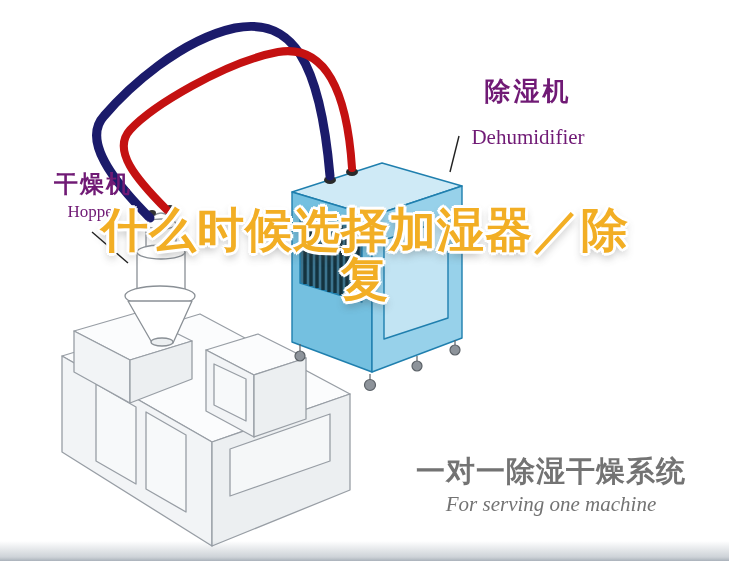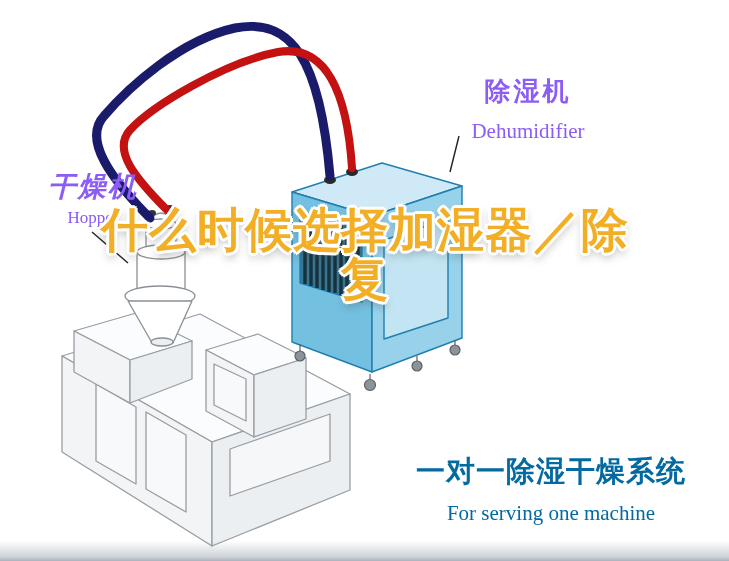--- a/index.html
+++ b/index.html
@@ -3,43 +3,43 @@
 <meta charset="utf-8">
 <style>
   * { margin:0; padding:0; box-sizing:border-box; }
   html, body { width:729px; height:561px; background:#ffffff; overflow:hidden; }
   .stage {
     position:relative; width:729px; height:561px; background:#ffffff;
     font-family:"Liberation Sans", sans-serif; overflow:hidden;
   }
   .stage > svg { position:absolute; left:0; top:0; z-index:1; }
 
-  .callout { position:absolute; z-index:2; text-align:center; color:#8b5cf6; }
+  .callout { position:absolute; z-index:2; text-align:center; color:#701a75; }
   .callout .cn { font-weight:700; font-family:"Liberation Sans", sans-serif; }
   .callout .en { font-family:"Liberation Serif", serif; }
   .callout-dehumidifier { left:432px; top:74px; width:192px; }
   .callout-dehumidifier .cn { font-size:26px; letter-spacing:3px; }
-  .callout-dehumidifier .en { font-size:21px; margin-top:10px; }
+  .callout-dehumidifier .en { font-size:21px; margin-top:16px; }
   .callout-hopper { left:36px; top:168px; width:114px; }
-  .callout-hopper .cn { font-size:28px; letter-spacing:2px;font-style:italic; }
+  .callout-hopper .cn { font-size:24px; letter-spacing:2px; }
   .callout-hopper .en { font-size:17px; margin-top:2px; }
 
   .headline {
     position:absolute; z-index:3; left:40px; top:206px; width:650px;
     text-align:center; font-weight:700; font-size:47px; line-height:1.04;
     letter-spacing:1px; color:#f2ae24;
     text-shadow:
       -3px 0 0 #fff, 3px 0 0 #fff, 0 -3px 0 #fff, 0 3px 0 #fff,
       -2px -2px 0 #fff, 2px -2px 0 #fff, -2px 2px 0 #fff, 2px 2px 0 #fff,
       0 5px 9px rgba(70,70,70,0.45);
   }
 
-  .caption { position:absolute; z-index:2; left:400px; top:452px; width:302px; text-align:center; color:#0369a1; }
+  .caption { position:absolute; z-index:2; left:400px; top:452px; width:302px; text-align:center; color:#737373; }
   .caption .cn { font-size:29px; font-weight:700; letter-spacing:1px; font-family:"Liberation Sans", sans-serif; }
-  .caption .en { font-size:21px; margin-top:9px; font-family:"Liberation Serif", serif; }
+  .caption .en { font-size:21px; margin-top:0; font-family:"Liberation Serif", serif;font-style:italic; }
 
   .bottom-shade {
     position:absolute; z-index:4; left:0; right:0; bottom:0; height:20px;
     background:linear-gradient(to bottom,
       rgba(125,138,152,0) 0%, rgba(125,138,152,0.38) 80%, rgba(100,114,130,0.55) 100%);
   }
 </style>
 </head>
 <body>
 

